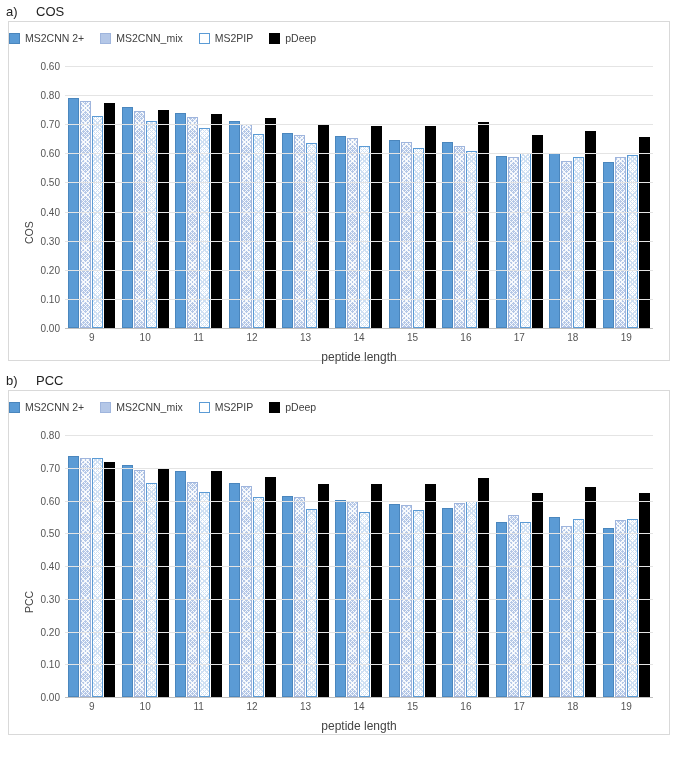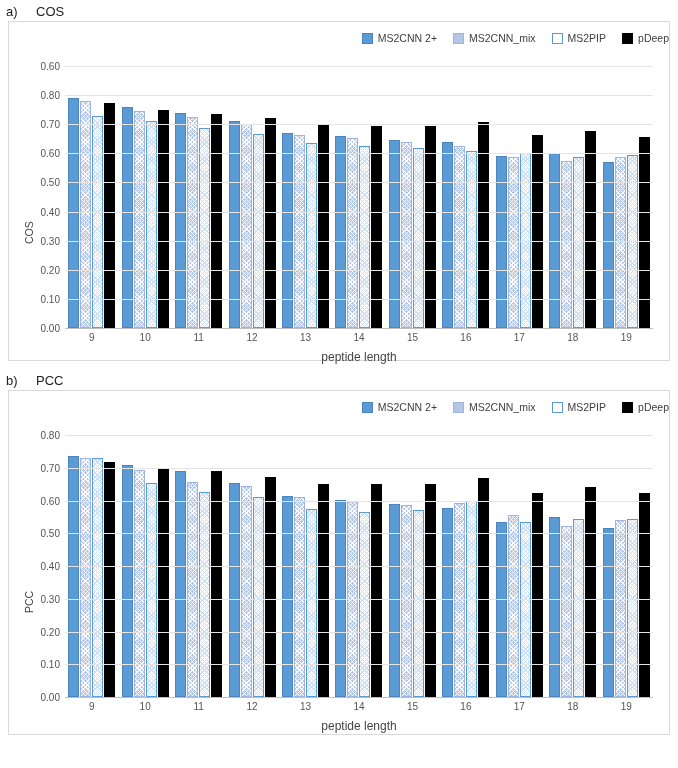--- a/index.html
+++ b/index.html
@@ -29,21 +29,21 @@
   .panel-label .lbl-letter { width: 18px; display:inline-block; }
   .chart-box {
     position: relative;
     margin: 0 8px 0 8px;
     border: 1px solid #d9d9d9;
     background: #ffffff;
     box-sizing: border-box;
   }
   .legend {
     display: flex;
-    justify-content: flex-end;
+    justify-content: flex-start;
     align-items: center;
     gap: 16px;
     padding-top: 10px;
     font-size: 10.5px;
     color: #3f3f3f;
   }
   .legend-item { display: flex; align-items: center; gap: 5px; }
   .swatch {
     width: 11px; height: 11px; display: inline-block;
     border: 1px solid #5b86c4;

